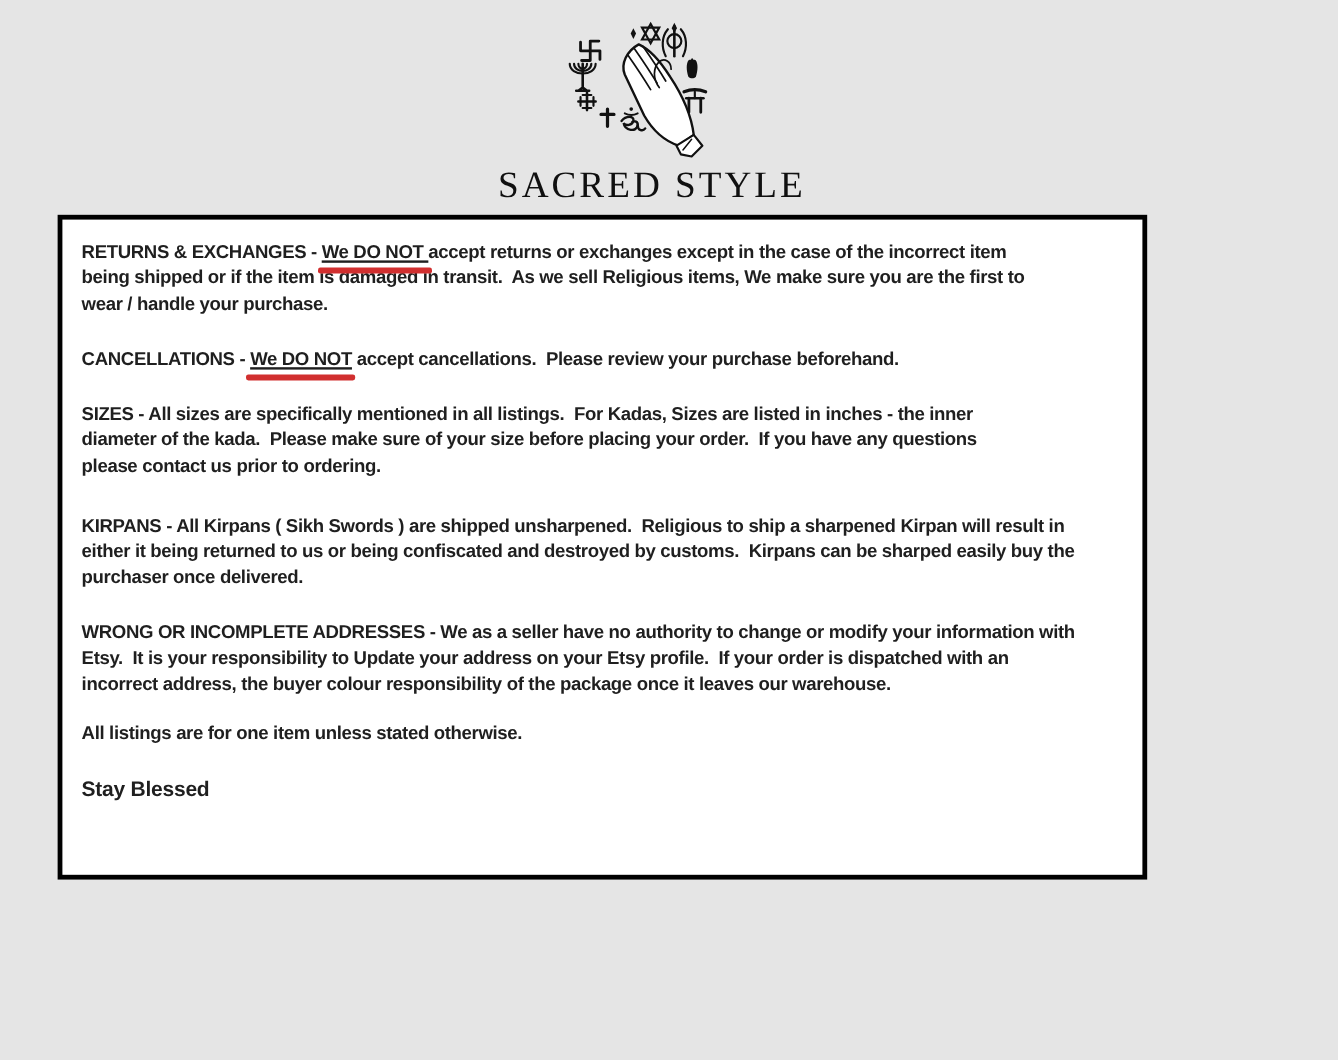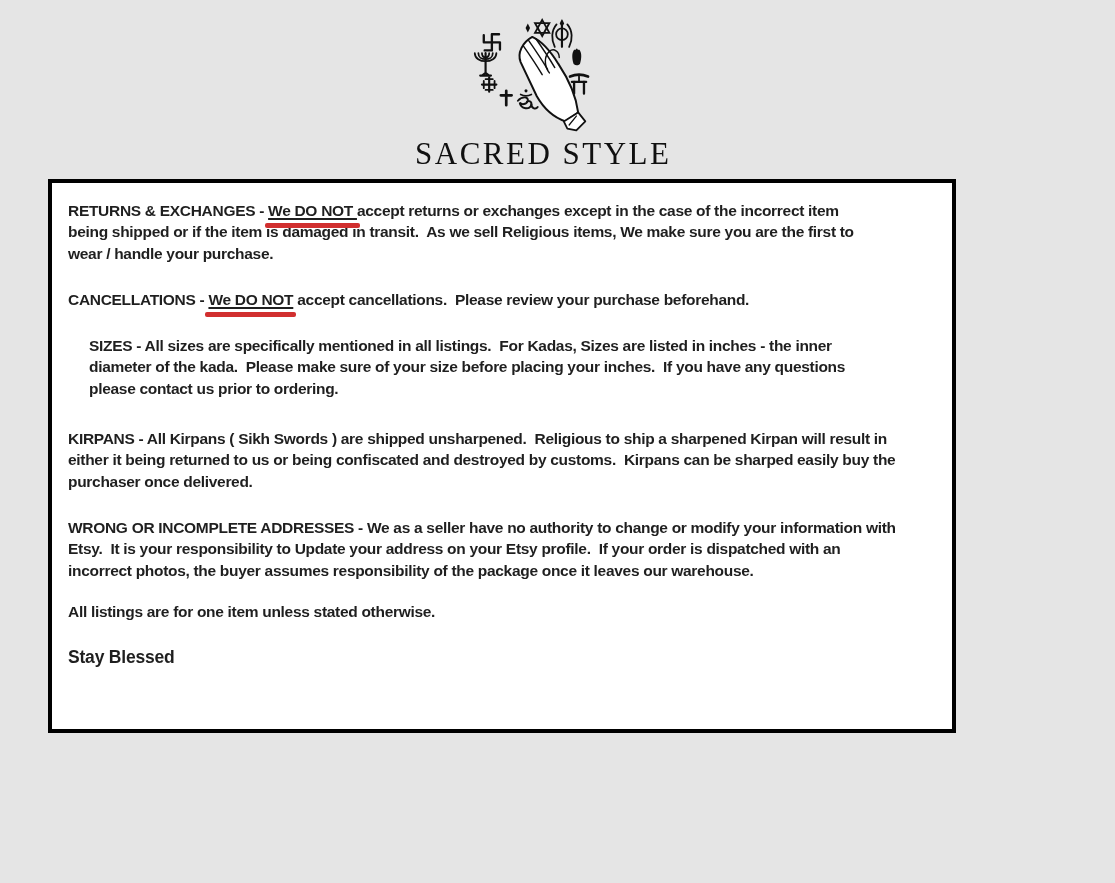--- a/index.html
+++ b/index.html
@@ -15,21 +15,21 @@
     color:#101010;margin-top:2px;white-space:pre;
   }
   
   .policy{
     position:absolute;left:48px;top:179px;width:908px;height:554px;
     border:4px solid #000;box-sizing:border-box;padding:17px 16px;
     background:#fff;color:#1f1f1f;font-weight:bold;font-size:15.5px;
     line-height:21.3px;letter-spacing:-0.3px;overflow:hidden;
   }
   .para{margin:0 0 25px 0;}
-  .para.gap-lg{margin-bottom:29px;margin-left:21px;}
+  .para.gap-lg{margin-bottom:29px;}
   .para.gap-md{margin-bottom:20px;}
   .line{white-space:pre;}
   .dn{
     position:relative;display:inline-block;
     text-decoration:underline;text-decoration-thickness:1.5px;text-underline-offset:2px;
   }
   .dn::after{
     content:"";position:absolute;left:-3px;right:-3px;bottom:-7px;height:5px;
     background:#d12f2f;border-radius:2px;
   }
@@ -118,35 +118,35 @@
       <div class="line">being shipped or if the item is damaged in transit.  As we sell Religious items, We make sure you are the first to</div>
       <div class="line">wear / handle your purchase.</div>
     </div>
 
     <div class="para">
       <div class="line"><span>CANCELLATIONS - </span><span class="dn">We DO NOT</span><span> accept cancellations.  Please review your purchase beforehand.</span></div>
     </div>
 
     <div class="para gap-lg">
       <div class="line">SIZES - All sizes are specifically mentioned in all listings.  For Kadas, Sizes are listed in inches - the inner</div>
-      <div class="line">diameter of the kada.  Please make sure of your size before placing your inches.  If you have any questions</div>
+      <div class="line">diameter of the kada.  Please make sure of your size before placing your order.  If you have any questions</div>
       <div class="line">please contact us prior to ordering.</div>
     </div>
 
 
     <div class="para">
       <div class="line">KIRPANS - All Kirpans ( Sikh Swords ) are shipped unsharpened.  Religious to ship a sharpened Kirpan will result in</div>
       <div class="line">either it being returned to us or being confiscated and destroyed by customs.  Kirpans can be sharped easily buy the</div>
       <div class="line">purchaser once delivered.</div>
     </div>
 
     <div class="para gap-md">
       <div class="line">WRONG OR INCOMPLETE ADDRESSES - We as a seller have no authority to change or modify your information with</div>
       <div class="line">Etsy.  It is your responsibility to Update your address on your Etsy profile.  If your order is dispatched with an</div>
-      <div class="line">incorrect photos, the buyer assumes responsibility of the package once it leaves our warehouse.</div>
+      <div class="line">incorrect address, the buyer colour responsibility of the package once it leaves our warehouse.</div>
     </div>
 
     <div class="para">
       <div class="line">All listings are for one item unless stated otherwise.</div>
     </div>
 
     <div class="para signoff">
       <div class="line">Stay Blessed</div>
     </div>
 

